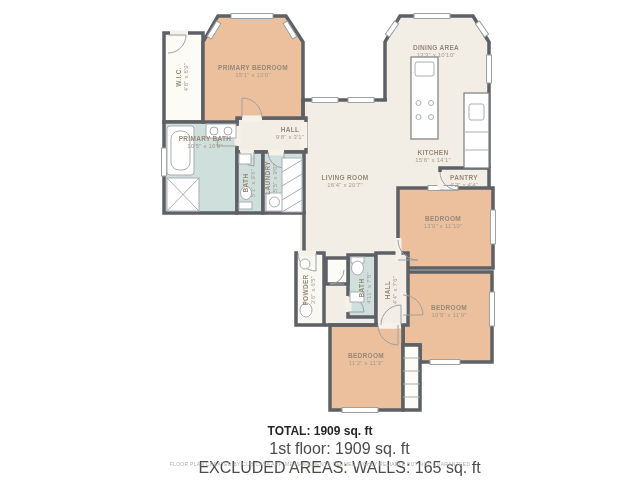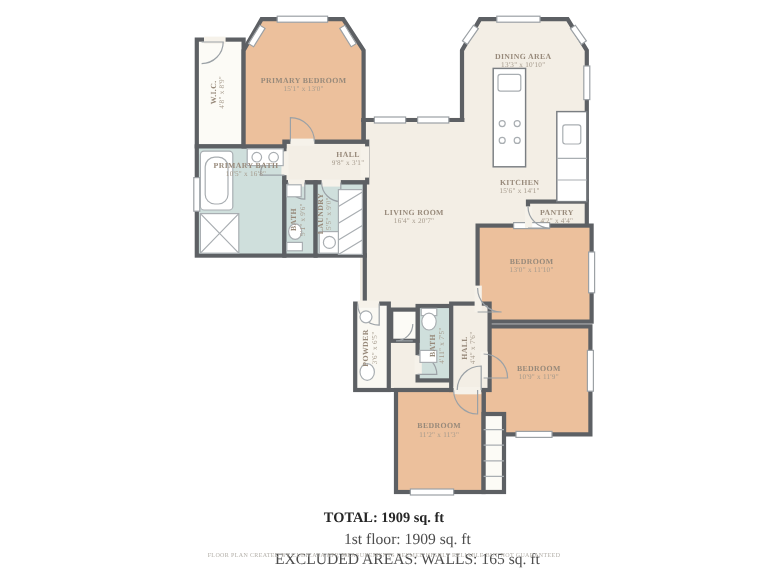--- a/index.html
+++ b/index.html
@@ -1,32 +1,32 @@
 <!DOCTYPE html>
 <html><head>
 <meta charset="utf-8">
 <style>
   html,body{margin:0;padding:0;background:#ffffff;}
   .stage{
     position:relative;width:640px;height:480px;background:#ffffff;overflow:hidden;
-    font-family:Liberation Serif, serif;
+    font-family:Liberation Sans, sans-serif;
   }
   .plan-svg{position:absolute;left:0;top:0;}
   .lbl{
     position:absolute;transform:translate(-50%,-50%);
     text-align:center;line-height:1.3;white-space:nowrap;
     color:#97897a;font-size:6.5px;letter-spacing:.3px;font-weight:bold;
   }
   .lbl .dims{display:block;font-weight:normal;font-size:6px;color:#a59a8c;letter-spacing:.2px;}
   .lbl.vert{transform:translate(-50%,-50%) rotate(-90deg);}
   .summary{
     position:absolute;left:0;top:424px;width:640px;text-align:center;color:#4c4c4c;
   }
   .summary .total{font-size:12px;font-weight:bold;color:#262626;margin:0 0 2px 0;}
-  .summary .line{font-size:13px;margin:0 0 1px 0;padding-left:39px;}
+  .summary .line{font-size:16px;margin:0 0 1px 0;padding-left:39px;}
   .disclaimer{
     position:absolute;left:0;top:461px;width:640px;text-align:center;
     font-size:5px;letter-spacing:.3px;color:#b3afa8;
   }
 </style>
 </head>
 <body>
 
 <div class="stage">
 

